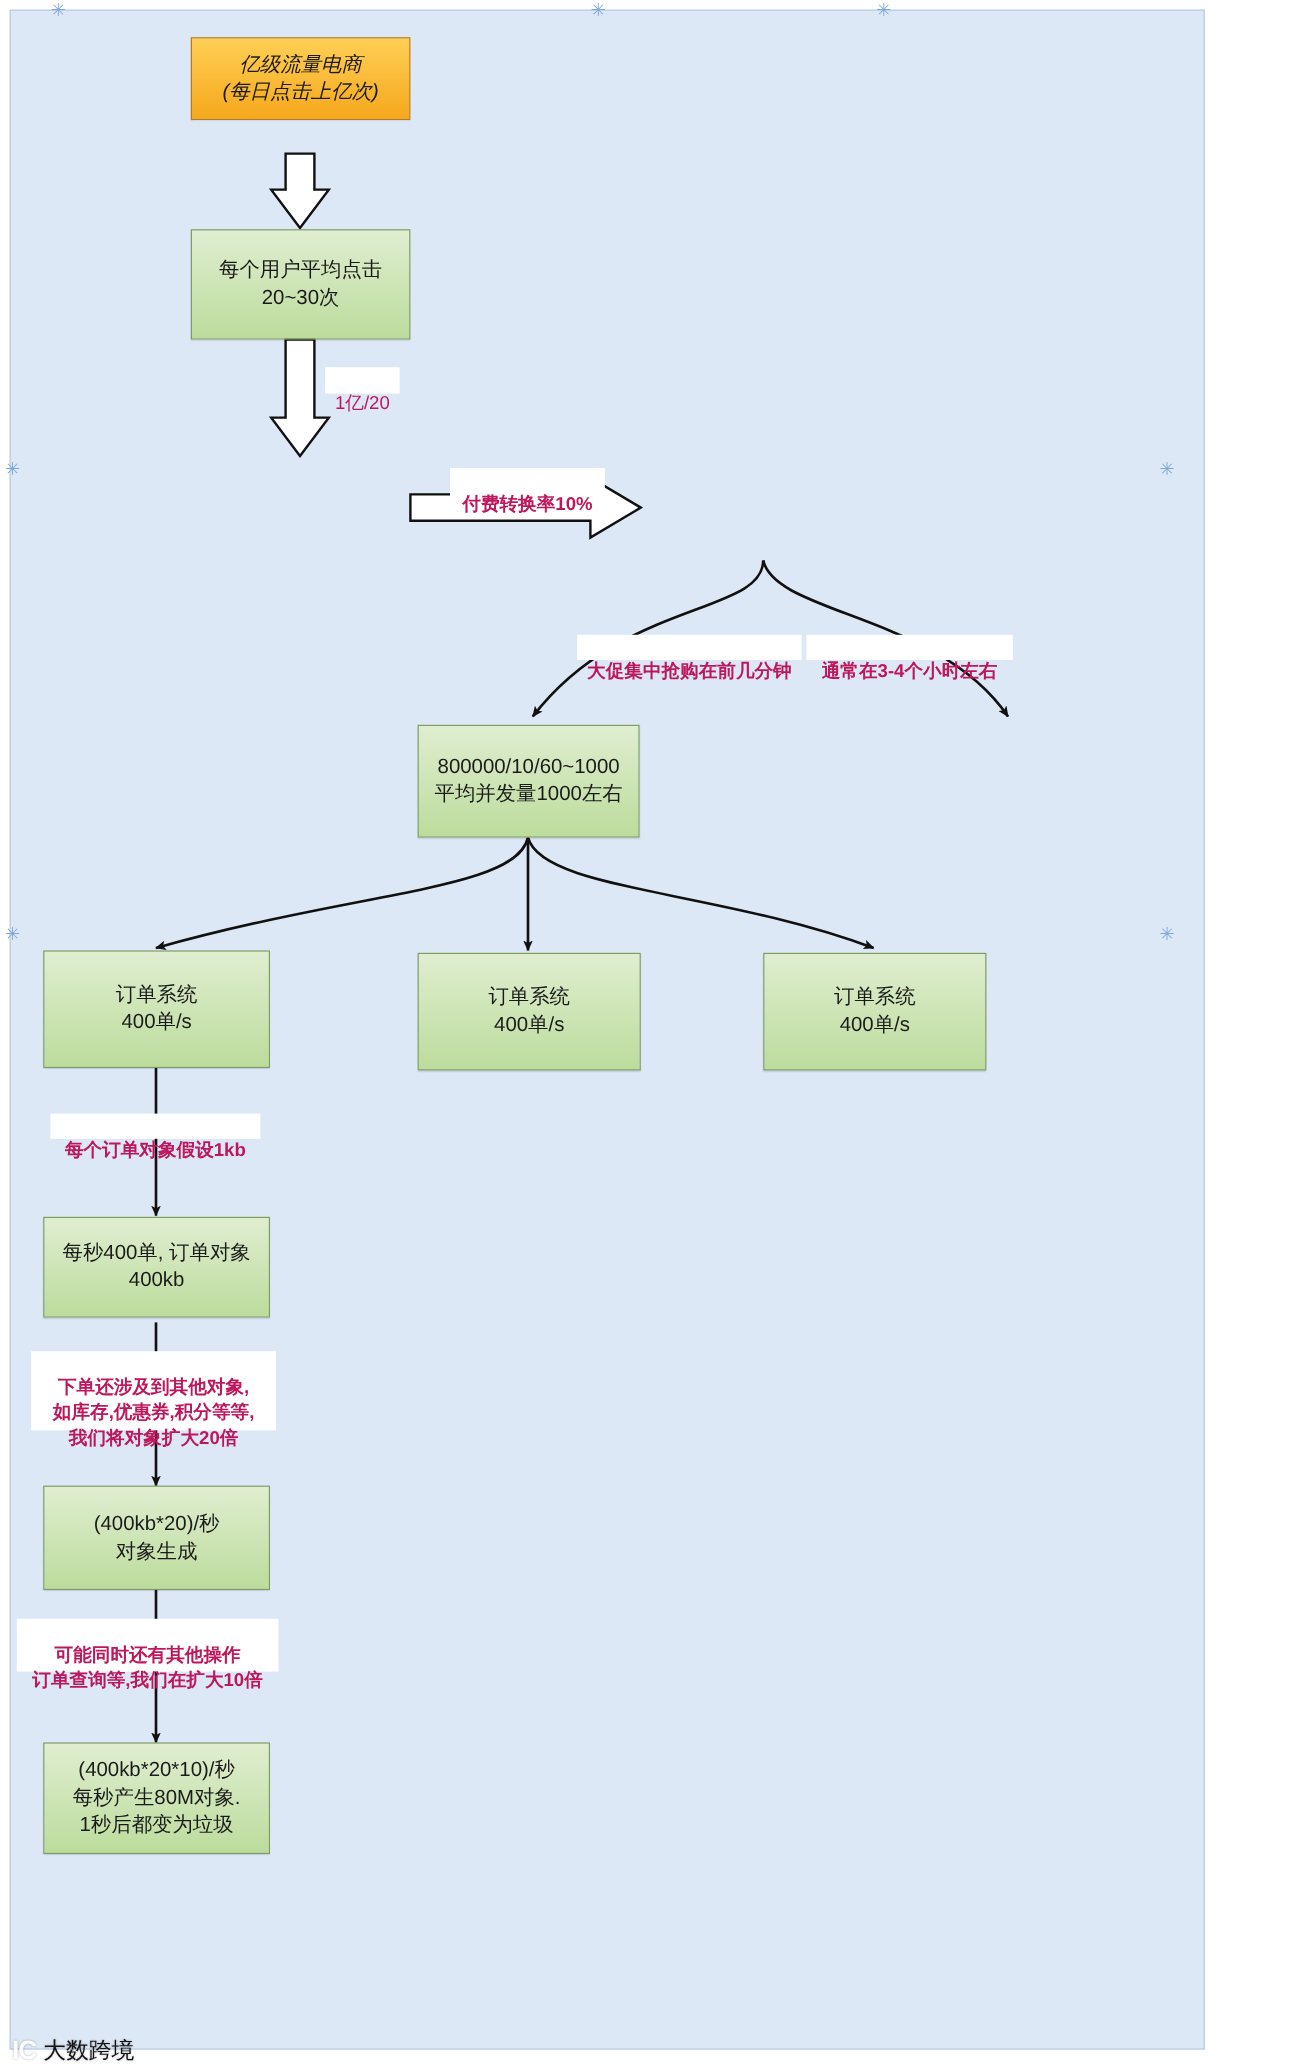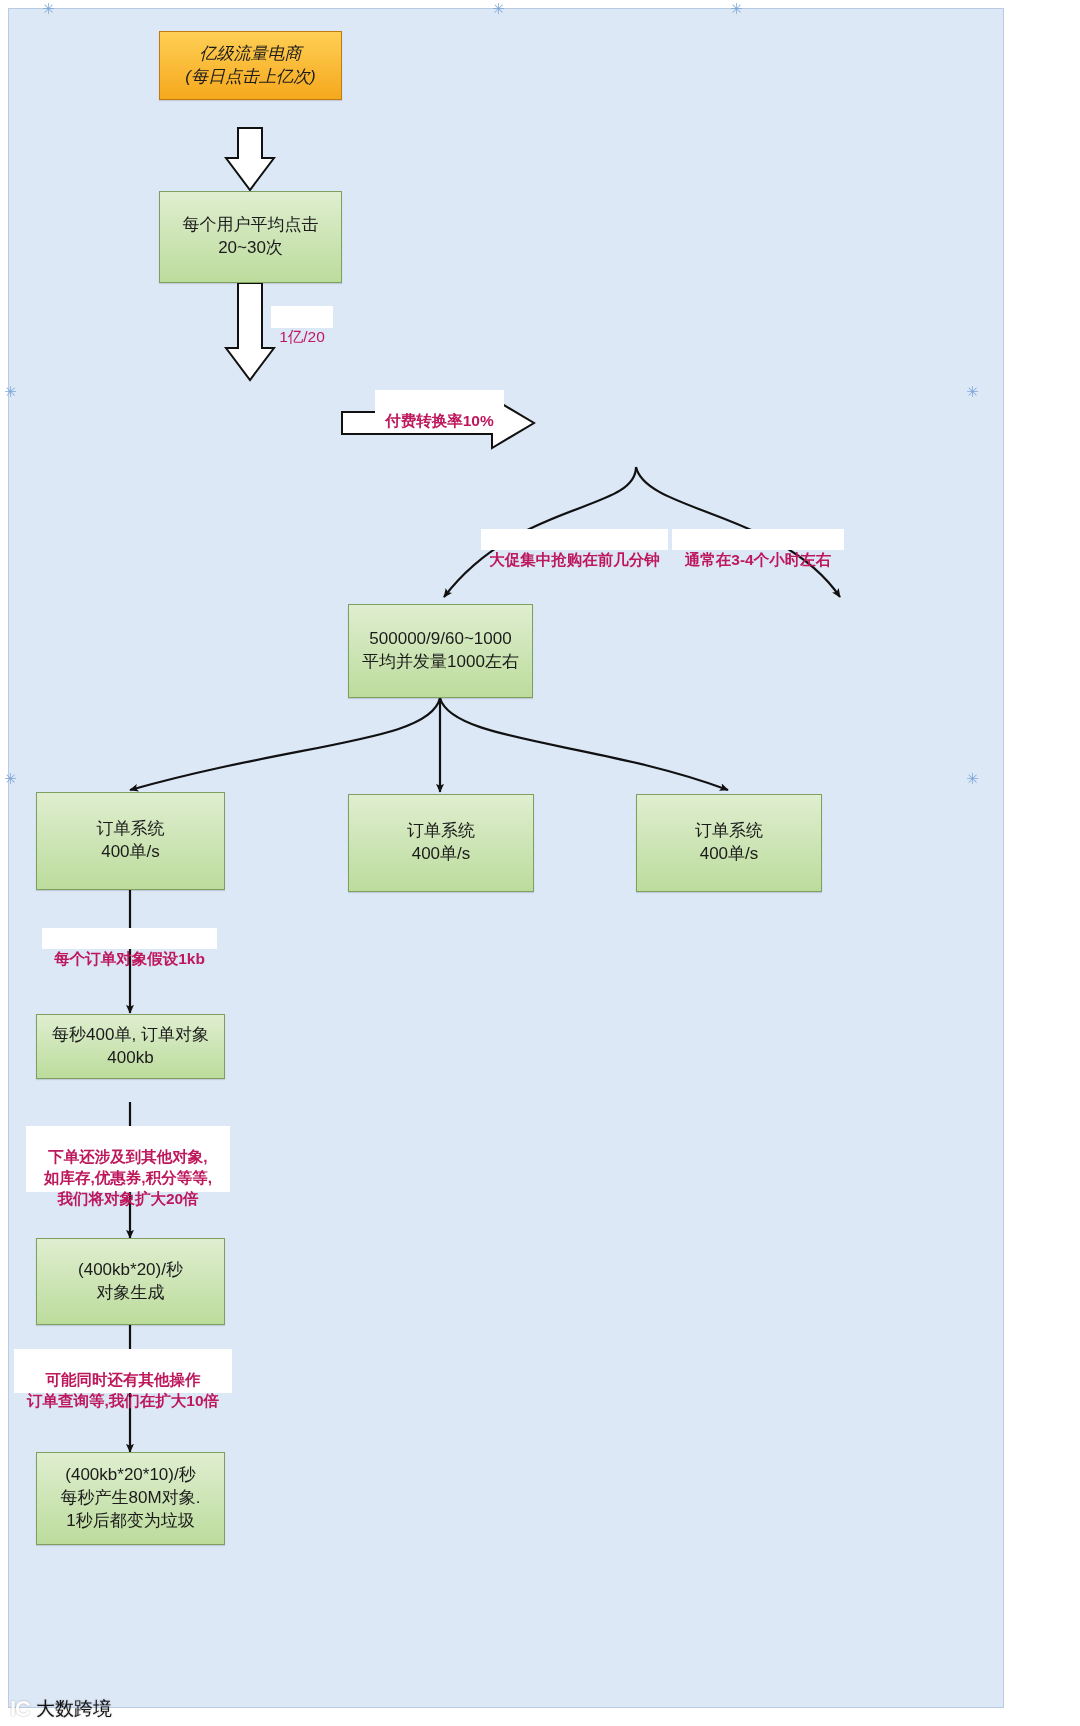--- a/index.html
+++ b/index.html
@@ -155,41 +155,41 @@
   </div>
 
   <div class="node" style="left:159px; top:191px; width:183px; height:92px;">
     <span>每个用户平均点击
 20~30次</span>
   </div>
 
 
 
   <div class="node" style="left:348px; top:604px; width:185px; height:94px;">
-    <span>500000/9/60~1000
+    <span>800000/10/60~1000
 平均并发量1000左右</span>
   </div>
 
 
   <div class="node" style="left:36px; top:792px; width:189px; height:98px;">
     <span>订单系统
 400单/s</span>
   </div>
 
   <div class="node" style="left:348px; top:794px; width:186px; height:98px;">
     <span>订单系统
 400单/s</span>
   </div>
 
   <div class="node" style="left:636px; top:794px; width:186px; height:98px;">
     <span>订单系统
 400单/s</span>
   </div>
 
-  <div class="node" style="left:36px; top:1014px; width:189px; height:65px;">
+  <div class="node" style="left:36px; top:1014px; width:189px; height:84px;">
     <span>每秒400单, 订单对象
 400kb</span>
   </div>
 
   <div class="node" style="left:36px; top:1238px; width:189px; height:87px;">
     <span>(400kb*20)/秒
 对象生成</span>
   </div>
 
   <div class="node" style="left:36px; top:1452px; width:189px; height:93px;">

